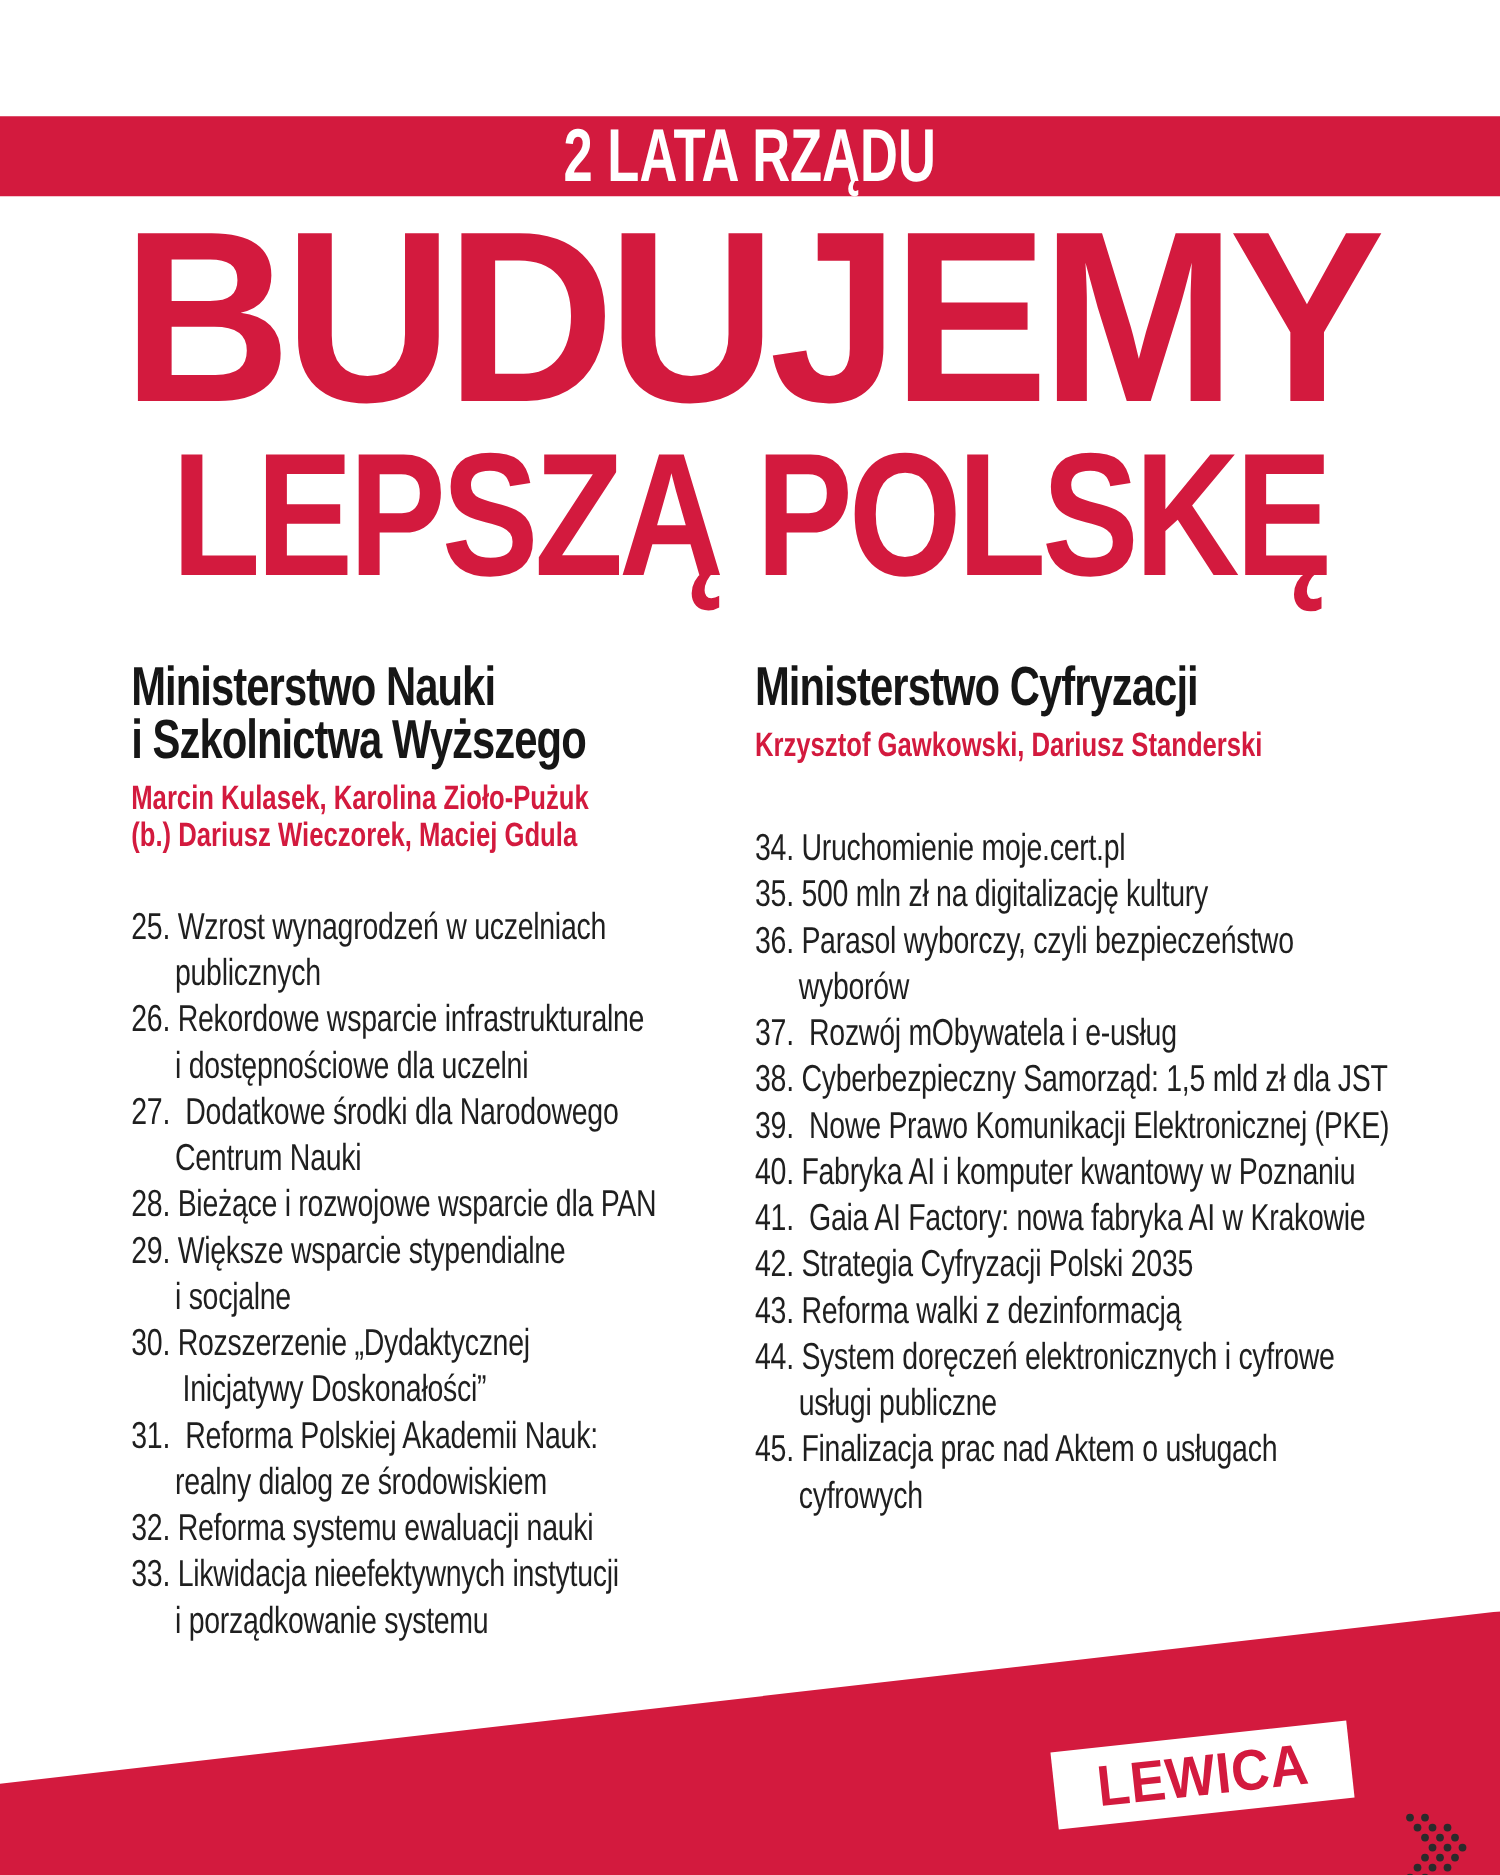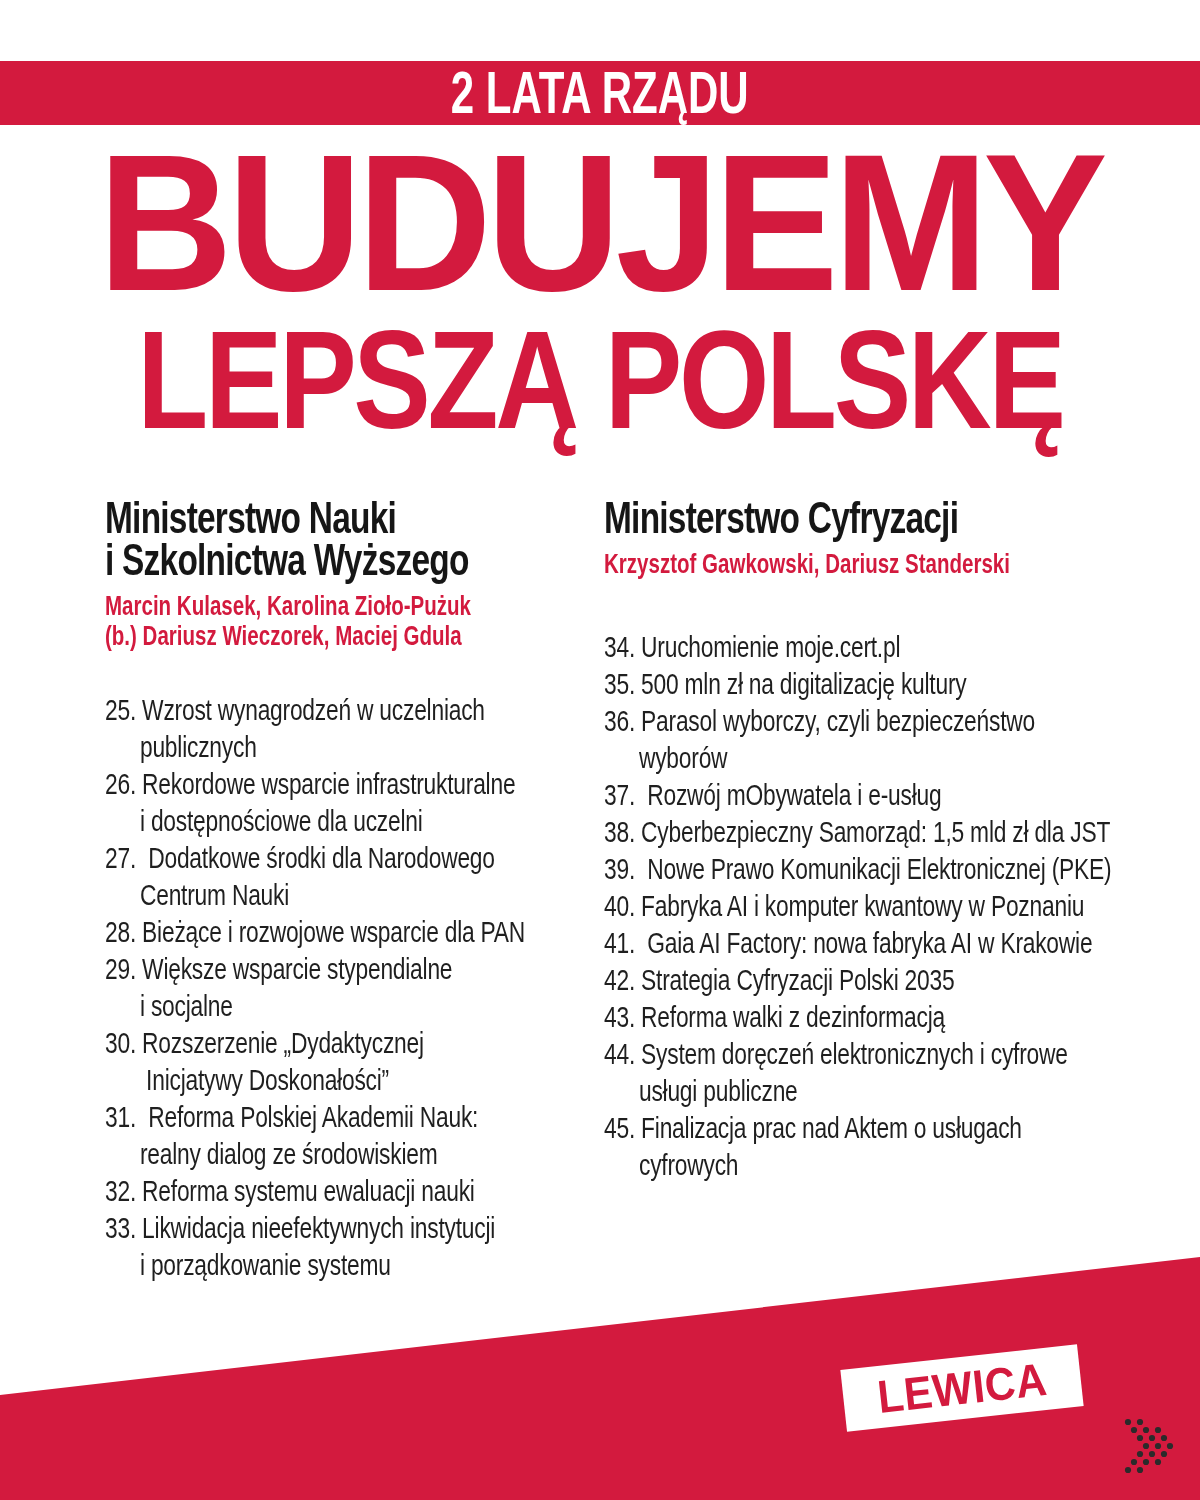--- a/index.html
+++ b/index.html
@@ -4,21 +4,21 @@
 <style>
   html, body { margin: 0; padding: 0; }
   body {
     width: 1200px; height: 1500px;
     background: #ffffff;
     position: relative;
     overflow: hidden;
     font-family: "Liberation Sans", sans-serif;
     -webkit-font-smoothing: antialiased;
   }
-  .poster { position: absolute; inset: 0; }
+  .poster { position: absolute; inset: 0; margin-top: 32px; }
 
   
   .top-banner {
     position: absolute; left: 0; top: 61px; width: 1200px; height: 64px;
     background: var(--red);
     text-align: center;
     line-height: 64px;
   }
   .top-banner .label {
     display: inline-block;

